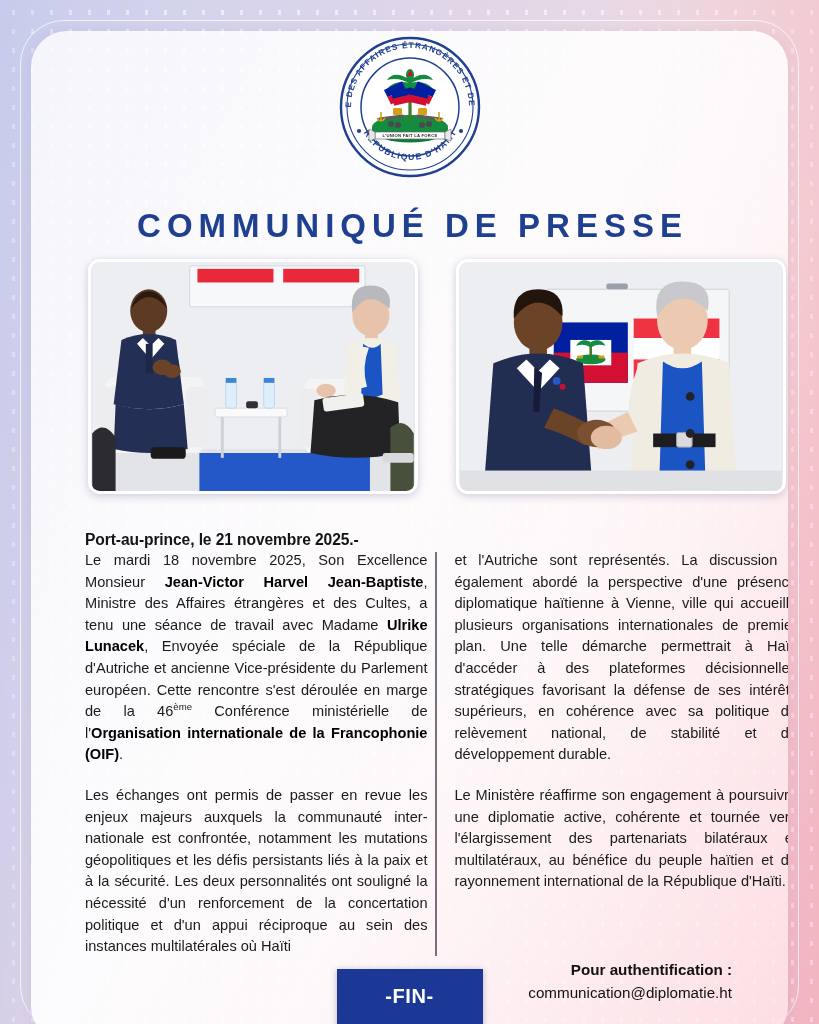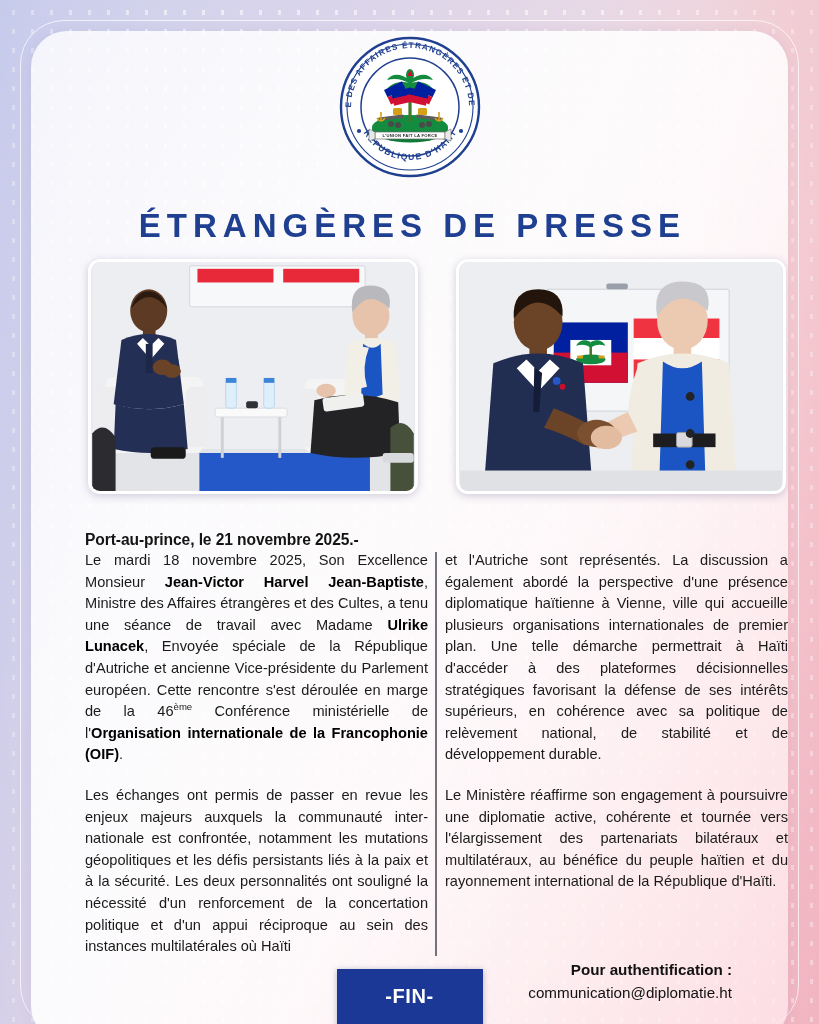--- a/index.html
+++ b/index.html
@@ -126,21 +126,21 @@
     font-weight:bold;
     color:#141414;
     letter-spacing:-0.1px;
   }
 
   #columns {
     position:absolute;
     top:519px; left:54px;
     width:712px;
     display:flex;
-    gap:17px;
+    gap:27px;
   }
   .col { width:343px; }
   #divider {
     position:absolute;
     left:404px; top:521px;
     width:1.7px; height:404px;
     background:#5d5b66;
     opacity:.85;
   }
   .para {
@@ -269,21 +269,21 @@
         <g>
           <path d="M44 104 L114 104 L114 111 L44 111 Z" fill="#ffffff" stroke="#6a6a6a" stroke-width="0.7"></path>
           <path d="M44 104 L38 101 L38 113 L44 111 Z" fill="#e8e8e8" stroke="#6a6a6a" stroke-width="0.6"></path>
           <path d="M114 104 L120 101 L120 113 L114 111 Z" fill="#e8e8e8" stroke="#6a6a6a" stroke-width="0.6"></path>
           <text x="79" y="109.4" text-anchor="middle" font-family="Liberation Sans, sans-serif" font-size="4.2" font-weight="bold" fill="#2a2a2a" letter-spacing="0.25">L'UNION FAIT LA FORCE</text>
         </g>
       </g>
     </svg>
   </div>
 
-  <div id="press-title">ÉTRANGÈRES DE PRESSE</div>
+  <div id="press-title">COMMUNIQUÉ DE PRESSE</div>
 
   <div id="photos">
 
     <div class="photo">
       <svg viewBox="0 0 330 235" xmlns="http://www.w3.org/2000/svg">
         <rect width="330" height="235" fill="#e6e7ea"></rect>
         <rect y="0" width="330" height="192" fill="#eceef1"></rect>
 
         <rect x="100" y="4" width="180" height="42" rx="2" fill="#f7f8fa" stroke="#d3d6dc"></rect>
         <rect x="108" y="7" width="78" height="14" fill="#e8293a"></rect>

